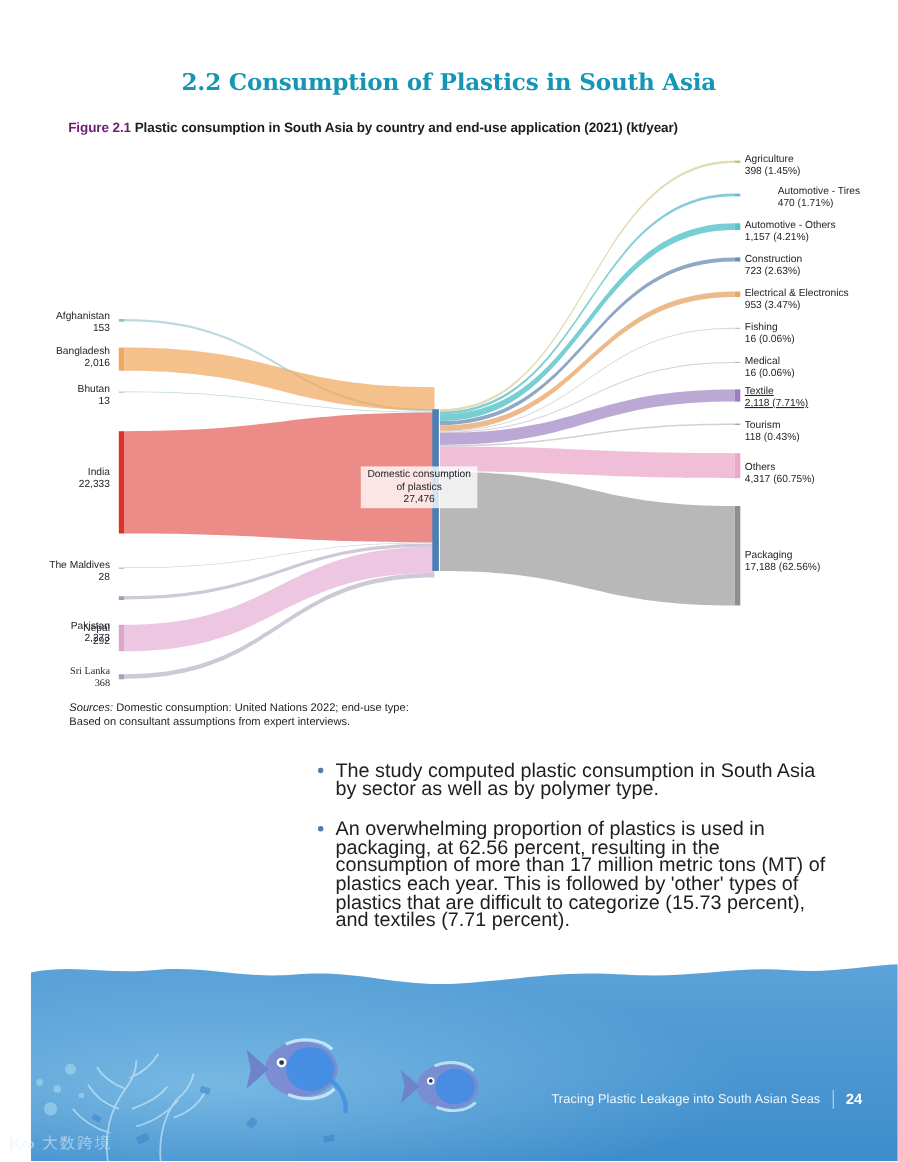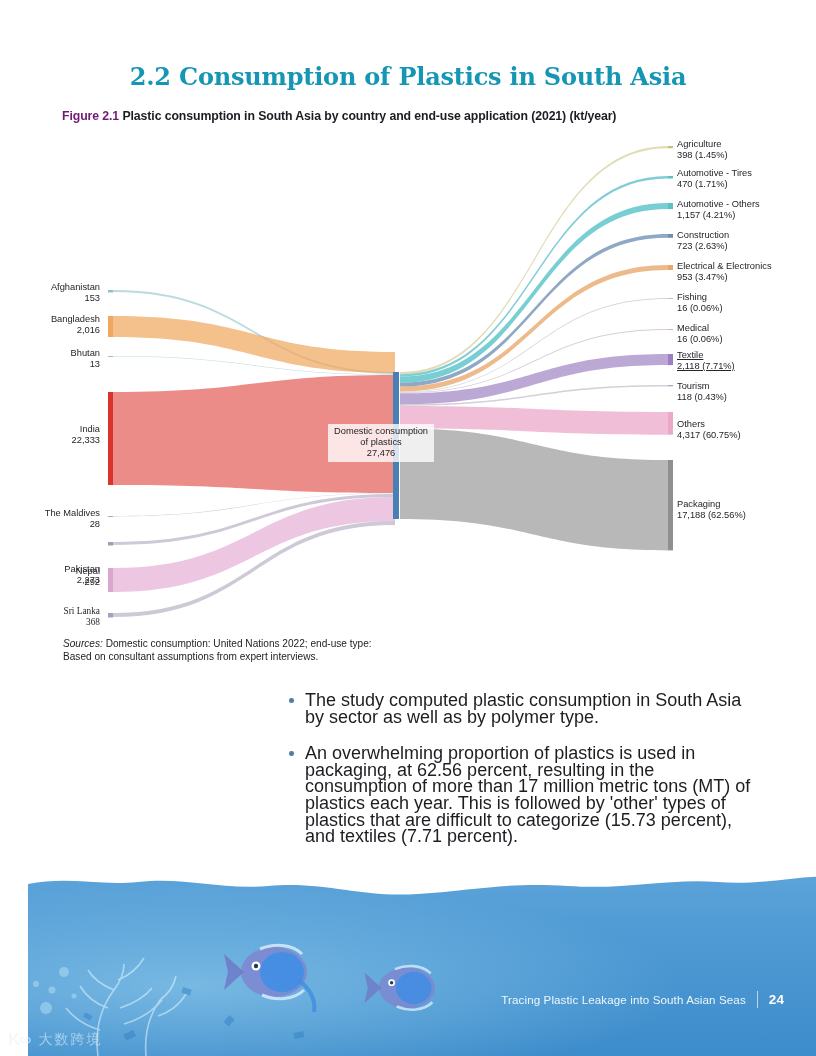--- a/index.html
+++ b/index.html
@@ -10,21 +10,21 @@
     position:relative;overflow:hidden;
   }
   .page{position:absolute;inset:0;}
 
   
   .section-title{
     position:absolute;left:0;right:0;top:62px;
     text-align:center;
     font-family:"DejaVu Serif", serif;
     font-weight:bold;
-    font-size:24px;
+    font-size:21px;
     letter-spacing:-0.2px;
     color:#1596b4;
   }
   .fig-caption{
     position:absolute;left:62px;top:109px;width:700px;
     font-size:12.3px;font-weight:bold;color:#1c1c22;
     letter-spacing:-0.1px;
   }
   .fig-caption .figno{color:#701a75;margin-top:36px;}
 
@@ -253,21 +253,21 @@
     <div class="center-label" style="left:328px;top:294px;">
       <span>Domestic consumption</span><br>
       <span>of plastics</span><br>
       <span>27,476</span>
     </div>
 
     <div class="lbl right" style="left:677px;top:9px;">
       <span>Agriculture</span>
       <span class="v">398 (1.45%)</span>
     </div>
-    <div class="lbl right" style="left:677px;top:38px;">
+    <div class="lbl right" style="left:707px;top:38px;">
       <span>Automotive - Tires</span>
       <span class="v">470 (1.71%)</span>
     </div>
     <div class="lbl right" style="left:677px;top:69px;">
       <span>Automotive - Others</span>
       <span class="v">1,157 (4.21%)</span>
     </div>
     <div class="lbl right" style="left:677px;top:100px;">
       <span>Construction</span>
       <span class="v">723 (2.63%)</span>

